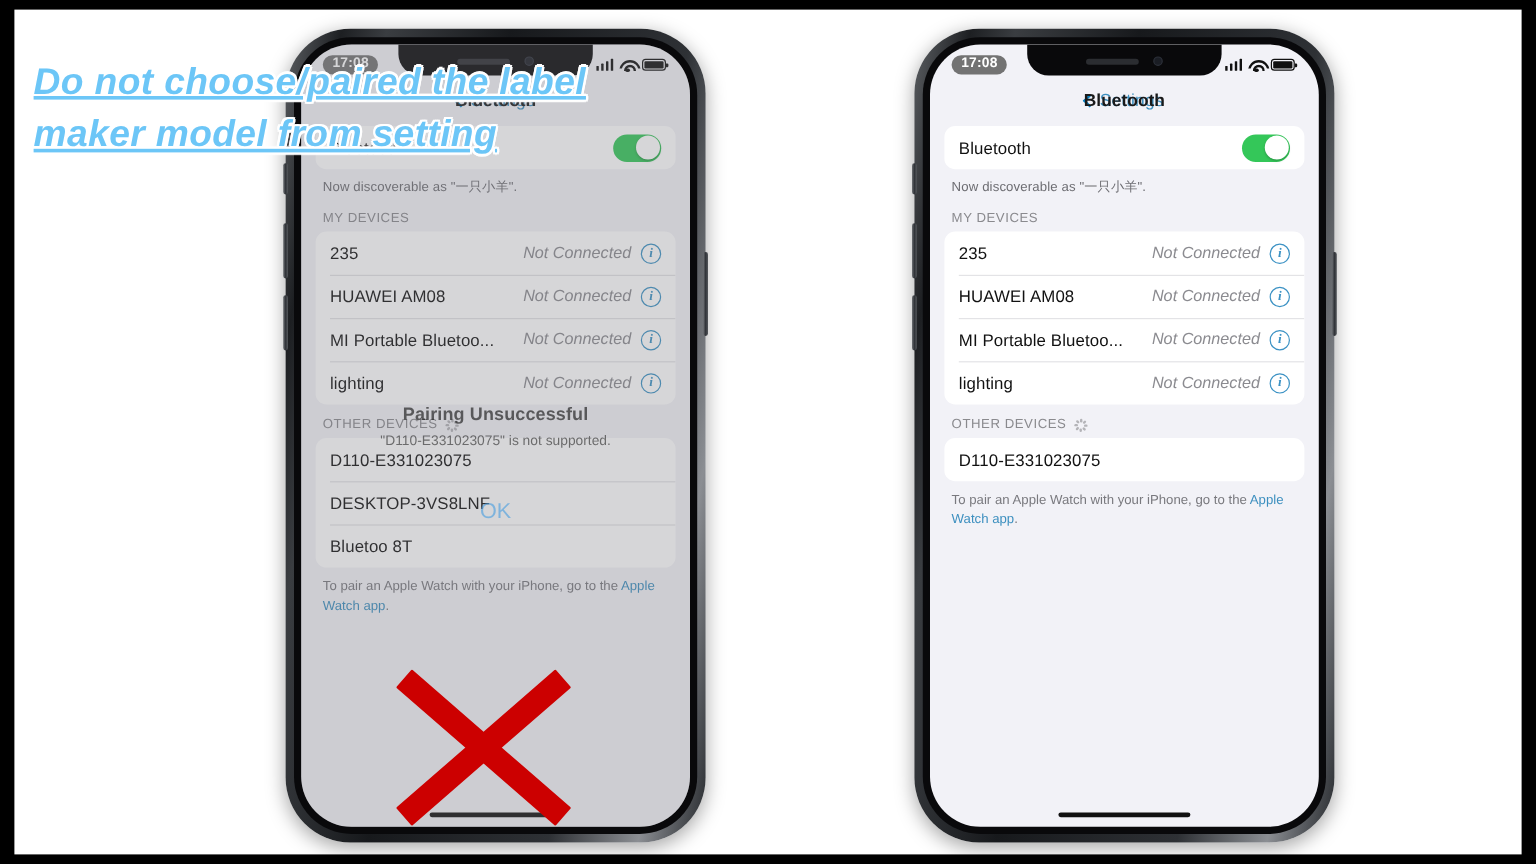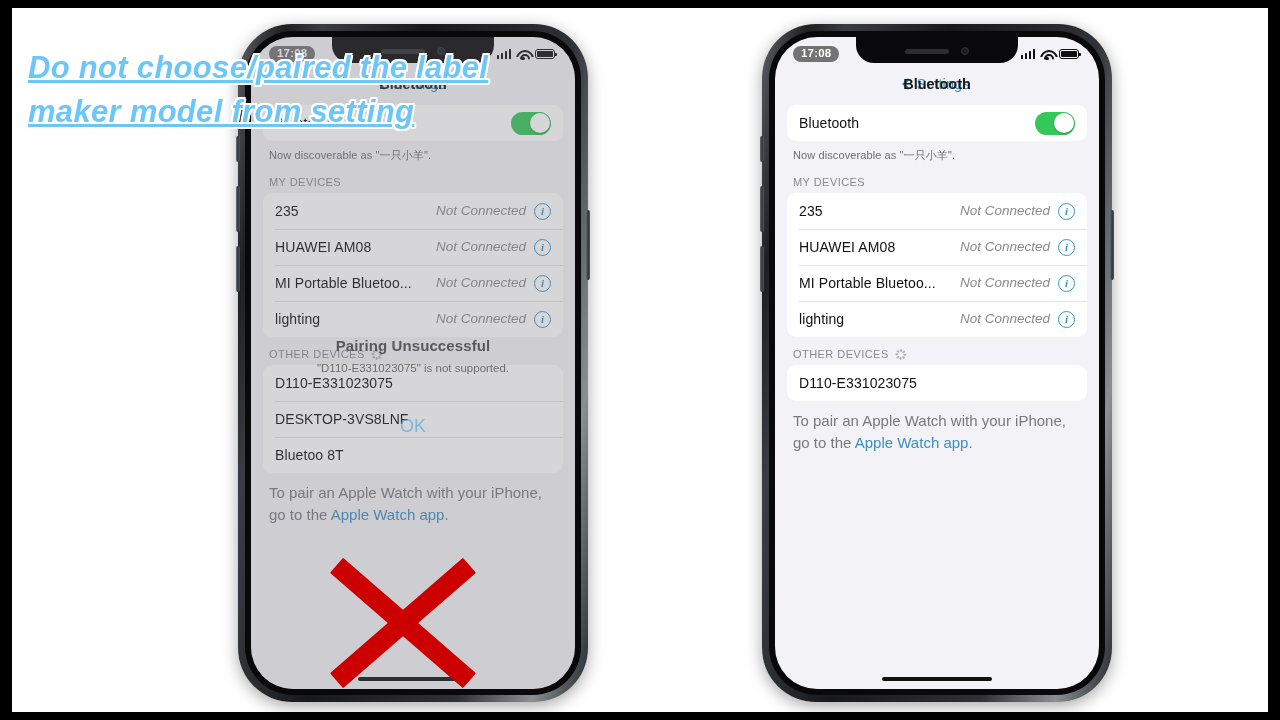--- a/index.html
+++ b/index.html
@@ -214,21 +214,21 @@
   }
   .spinner {
     width: 11px; height: 11px; position: relative; display:inline-block;
   }
   .spinner i{
     position:absolute; left:4.7px; top:0;
     width:1.6px;height:3.4px;background:#b4b4b8;border-radius:1px;
     transform-origin:0.8px 5.5px;
   }
   .footnote {
-    font-size: 15px; color:#79797e;
+    font-size: 11px; color:#79797e;
     padding: 9px 6px 0; line-height: 1.45;
   }
   .footnote a { color:#3c8fbf; text-decoration:none; }
 
   
   .home-ind {
     position:absolute; left:50%; transform:translateX(-50%);
     bottom: 8px; width: 110px; height:4px;
     background:#111; border-radius:3px;
   }

